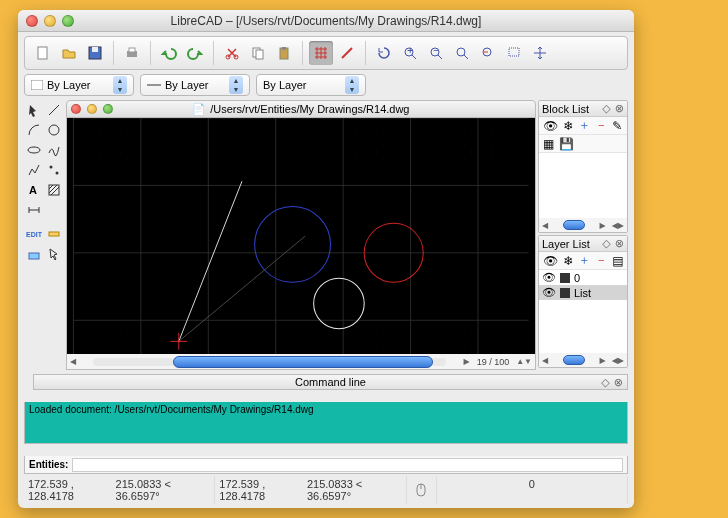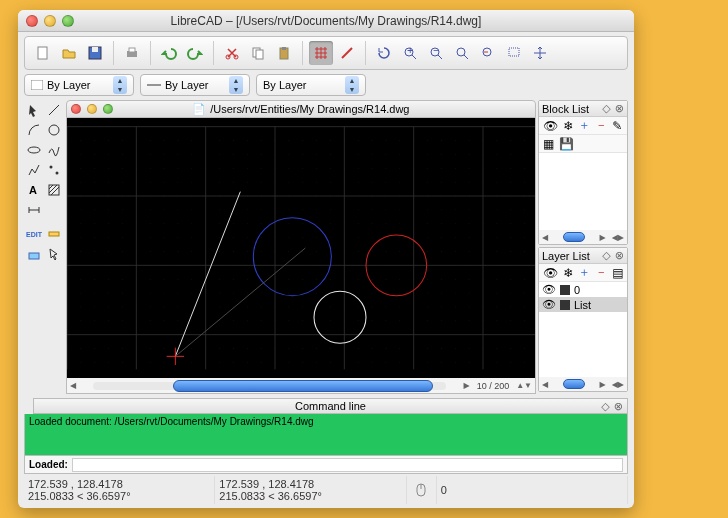--- a/index.html
+++ b/index.html
@@ -43,26 +43,26 @@
   .panel-hdr .ctrls { display:flex; gap:4px; font-size:10px; color:#666; }
   .panel-tools { height:18px; display:flex; align-items:center; gap:5px; padding:0 4px; border-bottom:1px solid #e4e4e4; }
   .panel-tools span { font-size:12px; }
   .panel-body { flex:1; background:#fff; font-size:10px; overflow:hidden; }
   .layer-row { display:flex; align-items:center; gap:4px; padding:1px 3px; }
   .layer-row.sel { background:#d4d4d4; }
   .panel-scroll { height:14px; display:flex; align-items:center; background:#f4f4f4; }
   .panel-scroll .thumb2 { flex:1; height:10px; margin:0 12px; background:linear-gradient(#7ab8ff,#3a7ad8); border-radius:5px; border:0.5px solid #2a5aa8; }
   .cmdline-hdr { height:16px; margin:2px 6px 0 15px; background:linear-gradient(#f6f6f6,#e2e2e2); border:1px solid #bbb; display:flex; align-items:center; justify-content:center; font-size:10px; position:relative; }
   .cmdline-hdr .ctrls { position:absolute; right:4px; display:flex; gap:4px; font-size:10px; color:#666; }
-  .cmd-output { height:42px; margin:0 6px; background:#22c55e; border:1px solid #bbb; border-top:none; padding:2px 4px; font-size:10px; }
+  .cmd-output { height:42px; margin:12px 6px; background:#14b8a6; border:1px solid #bbb; border-top:none; padding:2px 4px; font-size:10px; }
   .cmd-input-row { height:18px; margin:0 6px; display:flex; align-items:center; border:1px solid #bbb; border-top:none; background:#f6f6f6; }
   .cmd-label { padding:0 4px; font-weight:bold; font-size:10px; }
   .cmd-input { flex:1; height:14px; background:#fff; border:1px solid #ccc; margin-right:4px; }
   .statusbar { height:28px; margin:2px 6px 4px 6px; display:flex; font-size:9px; color:#333; }
-  .status-cell { flex:1; border-right:1px solid #ddd; padding:2px 4px; display:flex; flex-direction:column; justify-content:center; }
+  .status-cell { flex:1; border-right:1px solid #ddd; padding:2px 4px; display:flex; flex-direction:row; justify-content:center; }
   .status-cell.small { flex:0 0 30px; align-items:center; }
   .arr { font-size:8px; color:#666; padding:0 3px; }
 </style>
 </head>
 <body>
 
 <div class="window">
 
   <div class="titlebar">
     <div class="traffic">
@@ -973,21 +973,21 @@
             <line x1="125" y1="255" x2="125" y2="275" stroke="#ff3030"></line>
           </svg>
       </div>
       <div class="hscroll-row">
         <span class="arr">◀</span>
         <div class="hscroll">
             <div class="track"></div>
             <div class="thumb"></div>
           </div>
         <span class="arr">▶</span>
-        <span class="zoom-ind">10 / 200</span>
+        <span class="zoom-ind">19 / 100</span>
         <span class="arr">▲▼</span>
       </div>
     </div>
 
     <div class="right-panels">
       <div class="panel" style="flex:1;">
         <div class="panel-hdr">
             <span>Block List</span>
             <span class="ctrls">
               <span>◇</span>
@@ -1052,21 +1052,21 @@
 
   <div class="cmdline-hdr">
     <span>Command line</span>
     <span class="ctrls">
         <span>◇</span>
         <span>⊗</span>
       </span>
   </div>
   <div class="cmd-output">Loaded document: /Users/rvt/Documents/My Drawings/R14.dwg</div>
   <div class="cmd-input-row">
-    <span class="cmd-label">Loaded:</span>
+    <span class="cmd-label">Entities:</span>
     <div class="cmd-input"></div>
   </div>
 
   <div class="statusbar">
     <div class="status-cell">
       <span>172.539 , 128.4178</span>
         <span>215.0833 &lt; 36.6597°</span>
     </div>
     <div class="status-cell">
       <span>172.539 , 128.4178</span>

